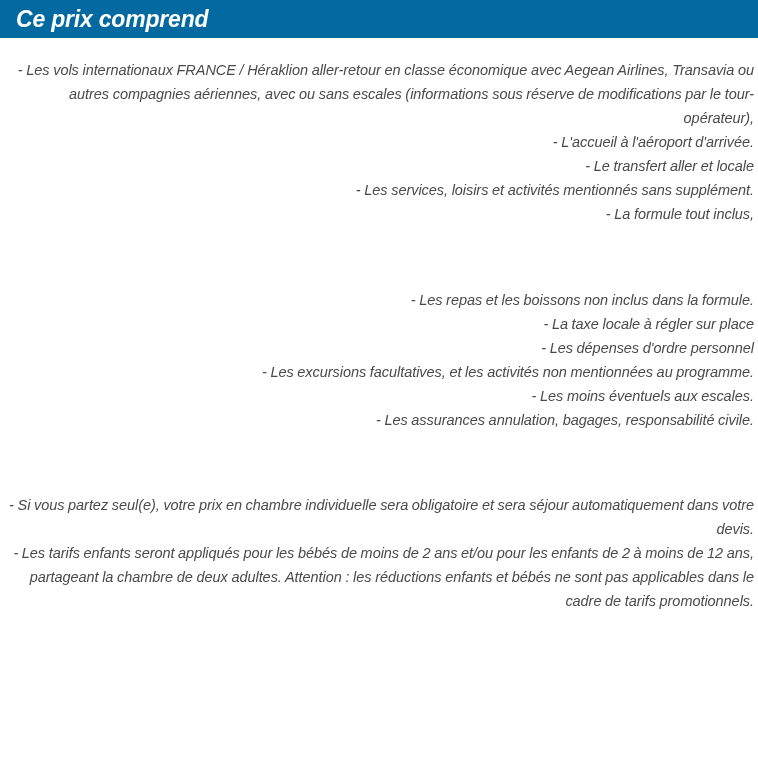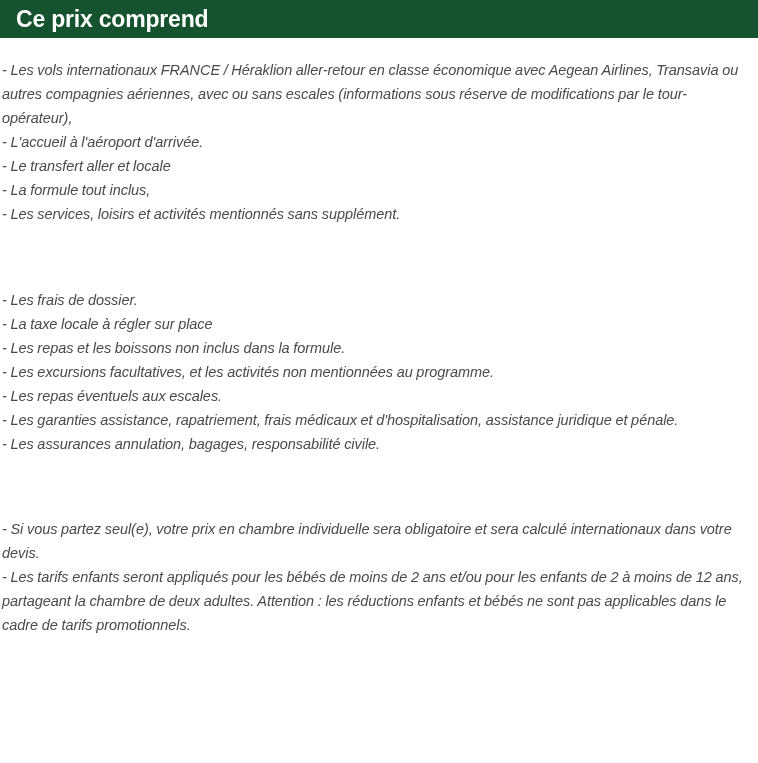--- a/index.html
+++ b/index.html
@@ -15,22 +15,23 @@
     overflow: hidden;
   }
 
   .page {
     width: 758px;
     box-sizing: border-box;
   }
 
   
   .section-header {
-    background: #14532d;
+    background: #0369a1;
     color: #ffffff;
+    font-style: italic;
     font-weight: bold;
     font-size: 23px;
     line-height: 38px;
     height: 38px;
     padding-left: 16px;
     box-sizing: border-box;
     letter-spacing: -0.2px;
     white-space: nowrap;
     overflow: hidden;
   }
@@ -41,21 +42,21 @@
     box-sizing: border-box;
   }
 
   .body-line {
     font-style: italic;
     font-size: 14.5px;
     line-height: 24px;
     color: #4a4a4a;
     padding: 0;
     margin: 0;
-    text-align: left;
+    text-align: right;
     word-spacing: -0.3px;
     letter-spacing: -0.05px;
   }
 
   
   .gap-after-header-1 { height: 20px; }
   .gap-after-header-2 { height: 14px; }
   .gap-after-header-3 { height: 14px; }
 
   .gap-before-header-2 { height: 48px; }
@@ -67,42 +68,41 @@
 <div class="page">
 
   <div class="section-header">Ce prix comprend</div>
 
   <div class="gap-after-header-1"></div>
 
   <div class="section-body">
     <p class="body-line">- Les vols internationaux FRANCE / Héraklion aller-retour en classe économique avec Aegean Airlines, Transavia ou autres compagnies aériennes, avec ou sans escales (informations sous réserve de modifications par le tour-opérateur),</p>
     <p class="body-line">- L'accueil à l'aéroport d'arrivée.</p>
     <p class="body-line">- Le transfert aller et locale</p>
+    <p class="body-line">- Les services, loisirs et activités mentionnés sans supplément.</p>
     <p class="body-line">- La formule tout inclus,</p>
-    <p class="body-line">- Les services, loisirs et activités mentionnés sans supplément.</p>
   </div>
 
   <div class="gap-before-header-2"></div>
 
 
   <div class="gap-after-header-2"></div>
 
   <div class="section-body">
-    <p class="body-line">- Les frais de dossier.</p>
+    <p class="body-line">- Les repas et les boissons non inclus dans la formule.</p>
     <p class="body-line">- La taxe locale à régler sur place</p>
-    <p class="body-line">- Les repas et les boissons non inclus dans la formule.</p>
+    <p class="body-line">- Les dépenses d'ordre personnel</p>
     <p class="body-line">- Les excursions facultatives, et les activités non mentionnées au programme.</p>
-    <p class="body-line">- Les repas éventuels aux escales.</p>
-    <p class="body-line">- Les garanties assistance, rapatriement, frais médicaux et d'hospitalisation, assistance juridique et pénale.</p>
+    <p class="body-line">- Les moins éventuels aux escales.</p>
     <p class="body-line">- Les assurances annulation, bagages, responsabilité civile.</p>
   </div>
 
   <div class="gap-before-header-3"></div>
 
 
   <div class="gap-after-header-3"></div>
 
   <div class="section-body">
-    <p class="body-line">- Si vous partez seul(e), votre prix en chambre individuelle sera obligatoire et sera calculé internationaux dans votre devis.</p>
+    <p class="body-line">- Si vous partez seul(e), votre prix en chambre individuelle sera obligatoire et sera séjour automatiquement dans votre devis.</p>
     <p class="body-line">- Les tarifs enfants seront appliqués pour les bébés de moins de 2 ans et/ou pour les enfants de 2 à moins de 12 ans, partageant la chambre de deux adultes. Attention : les réductions enfants et bébés ne sont pas applicables dans le cadre de tarifs promotionnels.</p>
   </div>
 
 </div>
 
 </body></html>

